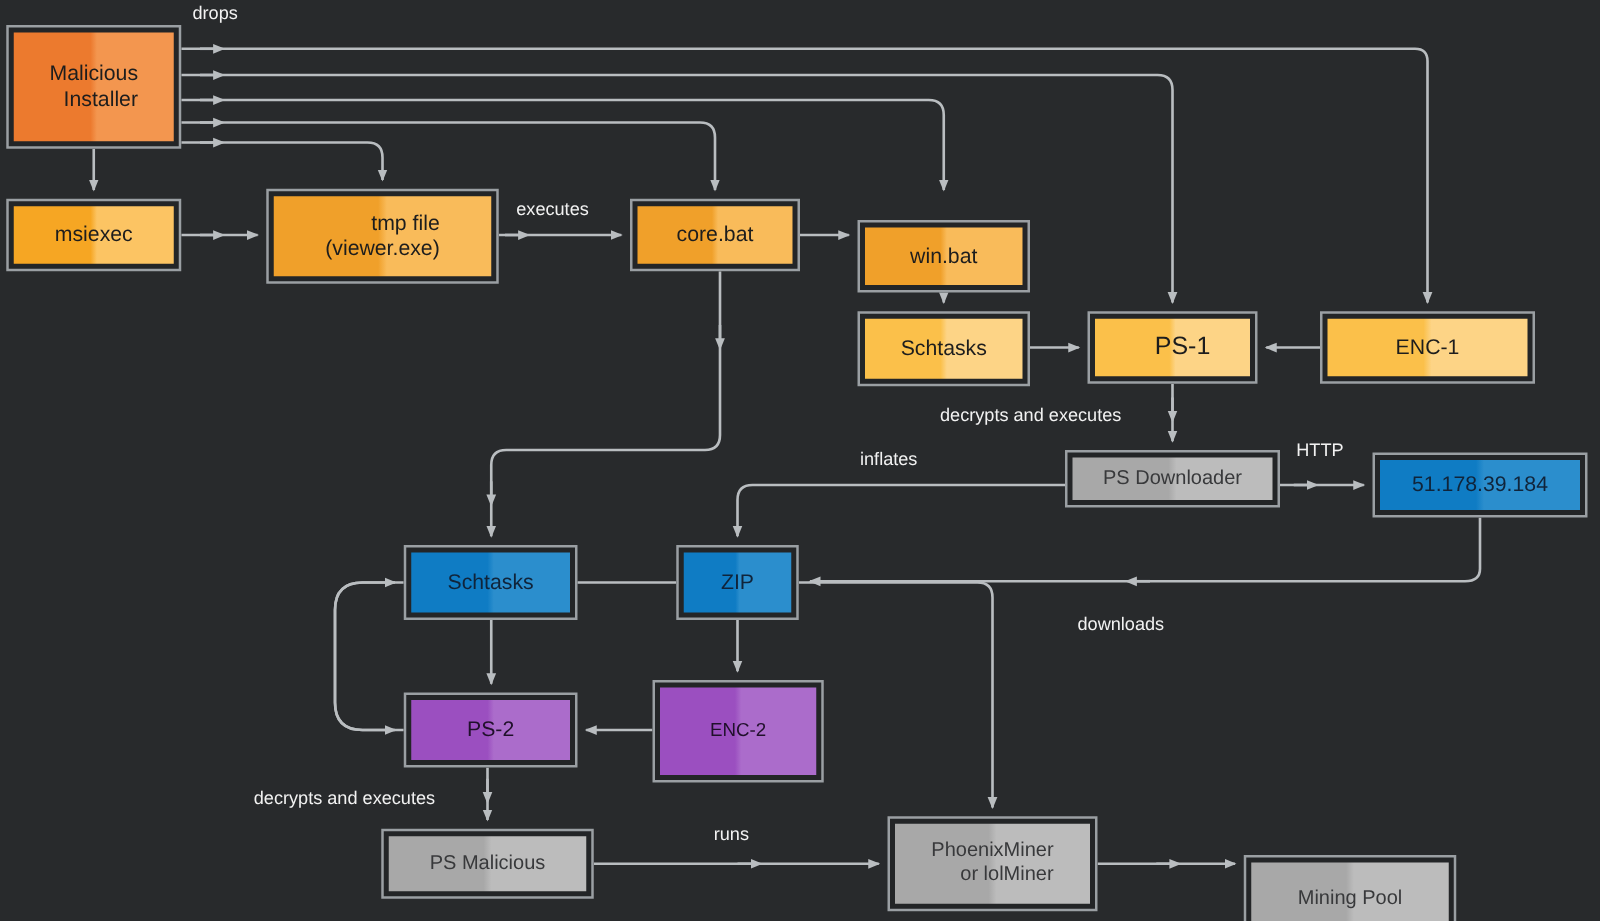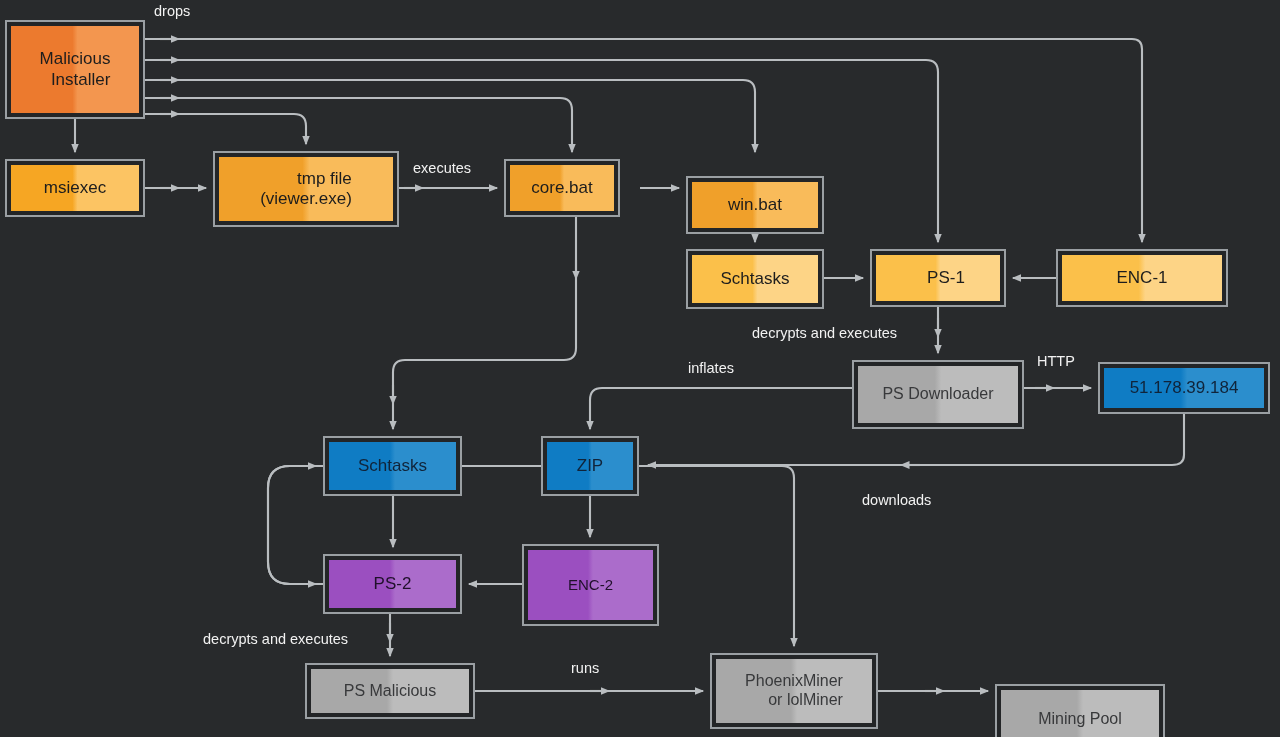--- a/index.html
+++ b/index.html
@@ -165,51 +165,51 @@
       </div>
   </div>
 
   <div class="node c-amber" style="left:213px;top:151px;width:186px;height:76px;">
     <div class="fill" style="font-size:17px;">
         <span class="label">tmp file
 (viewer.exe)</span>
       </div>
   </div>
 
-  <div class="node c-amber" style="left:504px;top:159px;width:116px;height:58px;">
+  <div class="node c-amber" style="left:504px;top:159px;width:136px;height:58px;">
     <div class="fill" style="font-size:17px;">
         <span class="label">core.bat</span>
       </div>
   </div>
 
   <div class="node c-amber" style="left:686px;top:176px;width:138px;height:58px;">
     <div class="fill" style="font-size:17px;">
         <span class="label">win.bat</span>
       </div>
   </div>
 
   <div class="node c-yellow" style="left:686px;top:249px;width:138px;height:60px;">
     <div class="fill" style="font-size:17px;">
         <span class="label">Schtasks</span>
       </div>
   </div>
 
   <div class="node c-yellow" style="left:870px;top:249px;width:136px;height:58px;">
-    <div class="fill" style="font-size:17px;padding-left:16px;">
+    <div class="fill" style="font-size:20px;padding-left:16px;">
         <span class="label">PS-1</span>
       </div>
   </div>
 
   <div class="node c-yellow" style="left:1056px;top:249px;width:172px;height:58px;">
     <div class="fill" style="font-size:17px;">
         <span class="label">ENC-1</span>
       </div>
   </div>
 
-  <div class="node c-gray" style="left:852px;top:360px;width:172px;height:69px;">
+  <div class="node c-gray" style="left:852px;top:360px;width:172px;height:46px;">
     <div class="fill" style="font-size:16px;">
         <span class="label">PS Downloader</span>
       </div>
   </div>
 
   <div class="node c-blue" style="left:1098px;top:362px;width:172px;height:52px;">
     <div class="fill" style="font-size:17px;">
         <span class="label">51.178.39.184</span>
       </div>
   </div>

